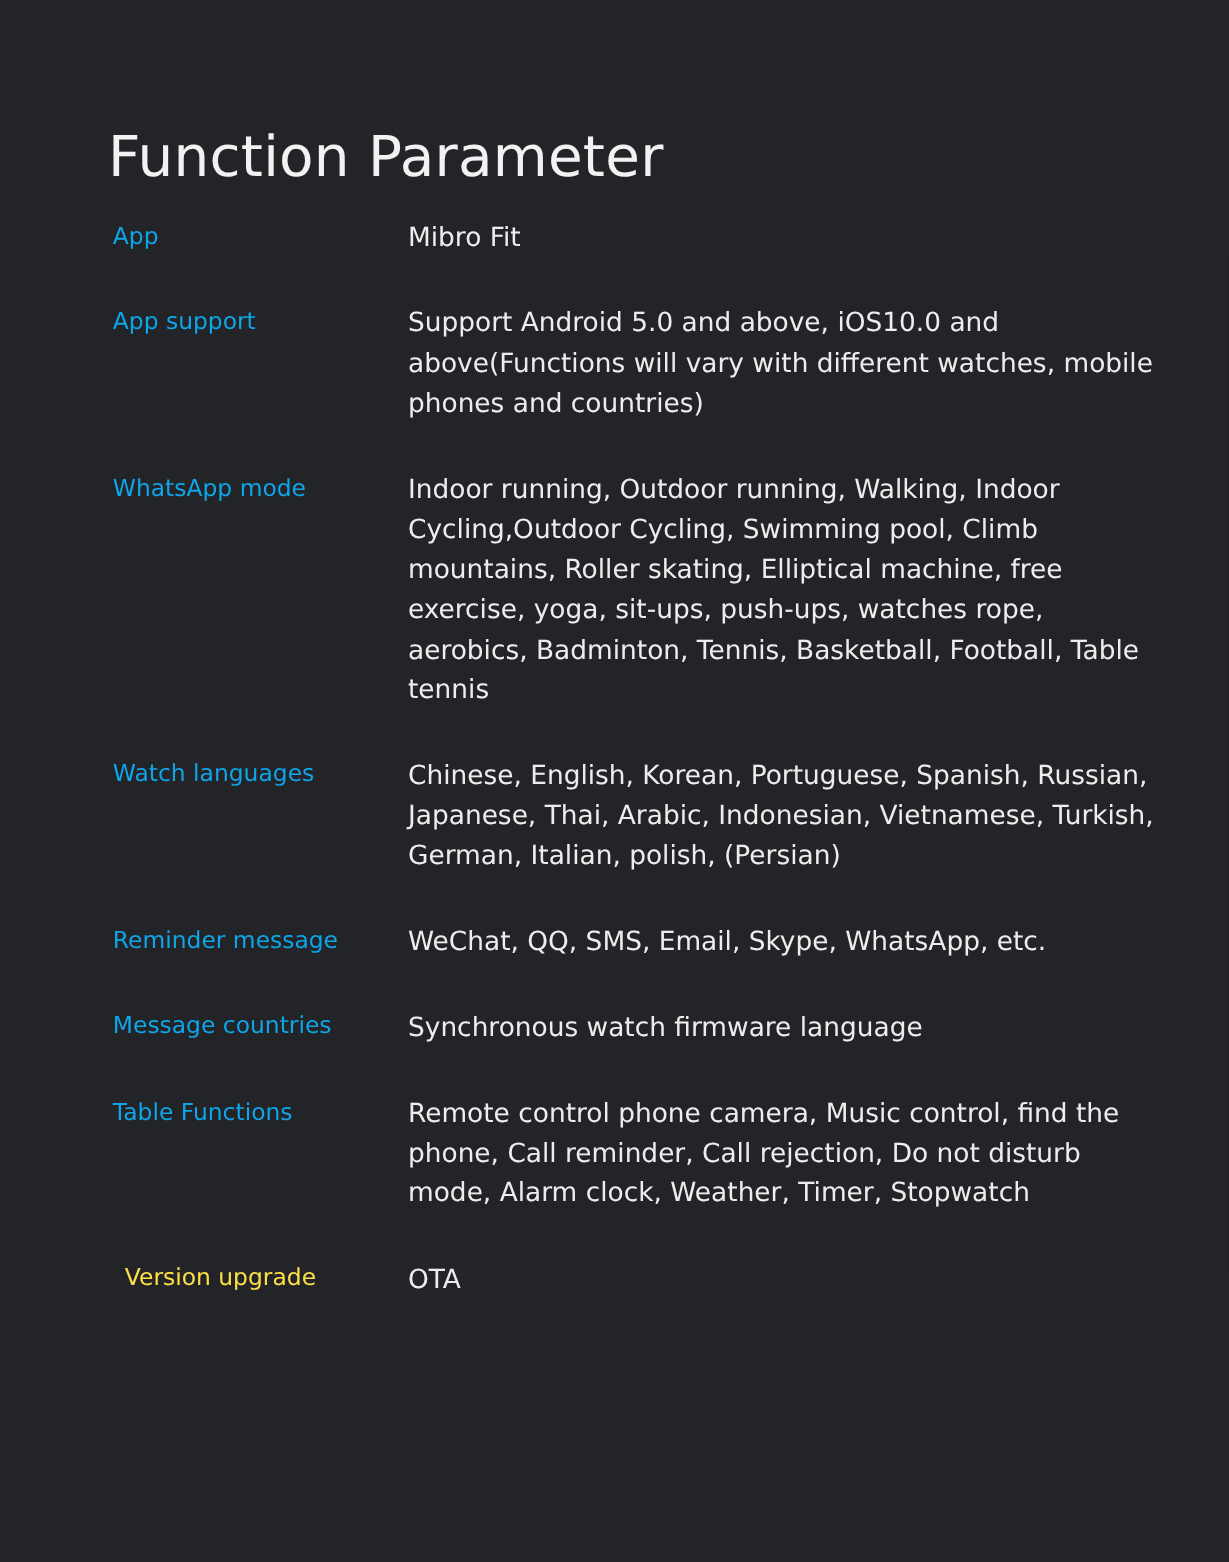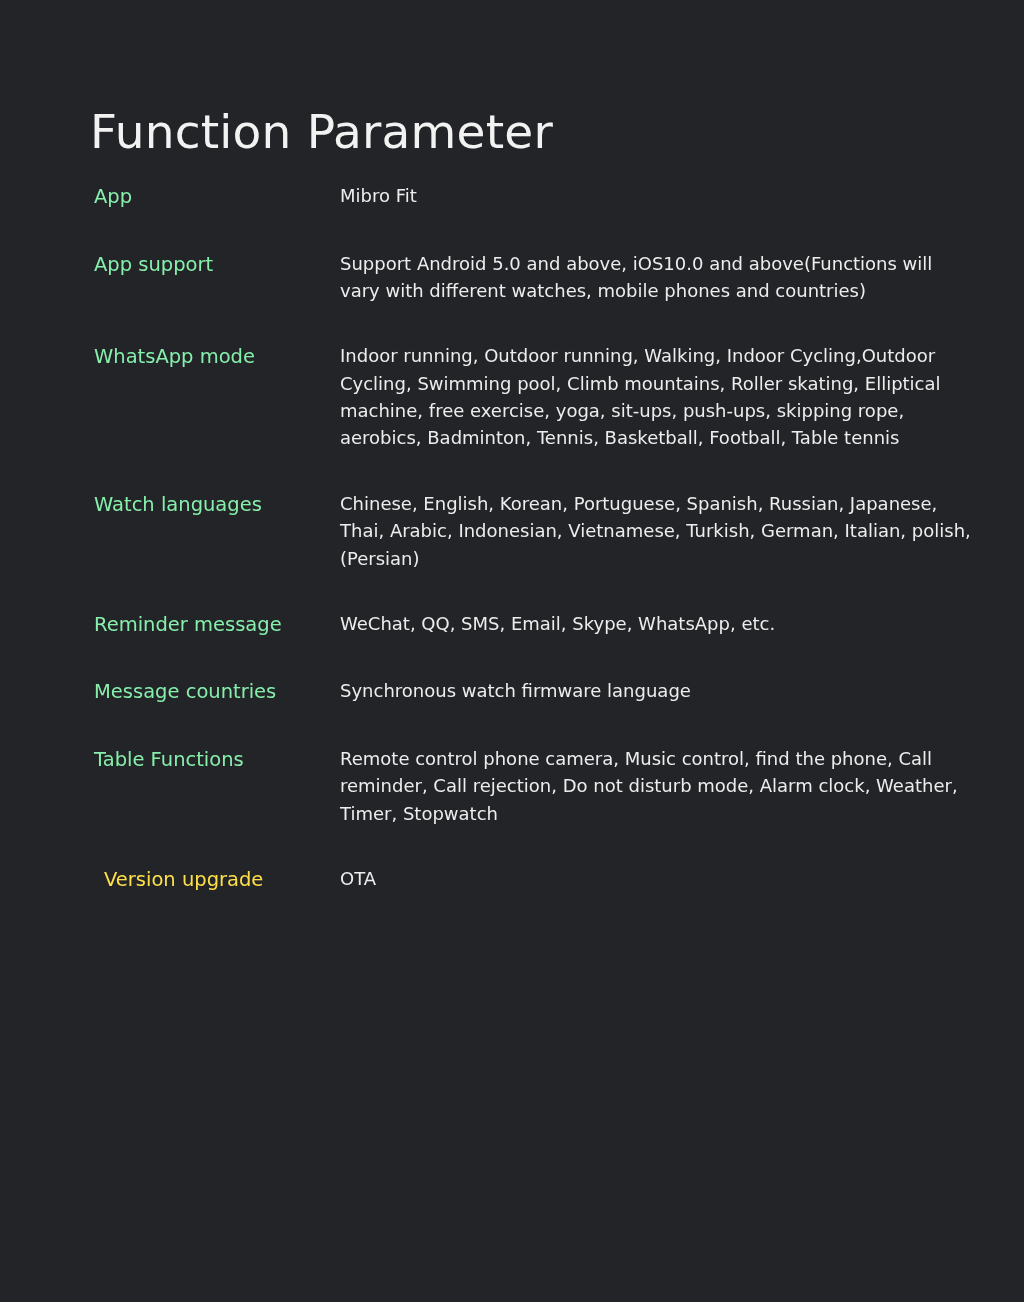--- a/index.html
+++ b/index.html
@@ -37,28 +37,28 @@
     top: 182px;
     width: 880px;
     border-collapse: collapse;
   }
   .spec-table tr {
     vertical-align: top;
   }
   .spec-label {
     width: 236px;
     font-size: 19.5px;
-    color: #86efac;
+    color: #0ea5e9;
     font-weight: 400;
     line-height: 1.52;
     padding: 0 0 38px 0;
     white-space: nowrap;
   }
   .spec-value {
-    font-size: 18px;
+    font-size: 22px;
     color: #ededed;
     font-weight: 400;
     line-height: 1.52;
     padding: 0 0 38px 0;
   }
   tr:last-child .spec-label,
   tr:last-child .spec-value {
     padding-bottom: 0;
   }
   .row-version .spec-label {
@@ -78,21 +78,21 @@
       <tr>
         <td class="spec-label">App</td>
         <td class="spec-value">Mibro Fit</td>
       </tr>
       <tr>
         <td class="spec-label">App support</td>
         <td class="spec-value">Support Android 5.0 and above, iOS10.0 and above(Functions will vary with different watches, mobile phones and countries)</td>
       </tr>
       <tr>
         <td class="spec-label">WhatsApp mode</td>
-        <td class="spec-value">Indoor running, Outdoor running, Walking,  Indoor Cycling,Outdoor Cycling,  Swimming pool,  Climb mountains, Roller skating,  Elliptical machine, free exercise, yoga, sit-ups, push-ups, skipping rope, aerobics,  Badminton, Tennis, Basketball, Football, Table tennis</td>
+        <td class="spec-value">Indoor running, Outdoor running, Walking,  Indoor Cycling,Outdoor Cycling,  Swimming pool,  Climb mountains, Roller skating,  Elliptical machine, free exercise, yoga, sit-ups, push-ups, watches rope, aerobics,  Badminton, Tennis, Basketball, Football, Table tennis</td>
       </tr>
       <tr>
         <td class="spec-label">Watch languages</td>
         <td class="spec-value">Chinese, English, Korean, Portuguese, Spanish, Russian, Japanese, Thai,  Arabic, Indonesian, Vietnamese, Turkish, German, Italian, polish, (Persian)</td>
       </tr>
       <tr>
         <td class="spec-label">Reminder message</td>
         <td class="spec-value">WeChat, QQ, SMS, Email, Skype, WhatsApp, etc.</td>
       </tr>
       <tr>

